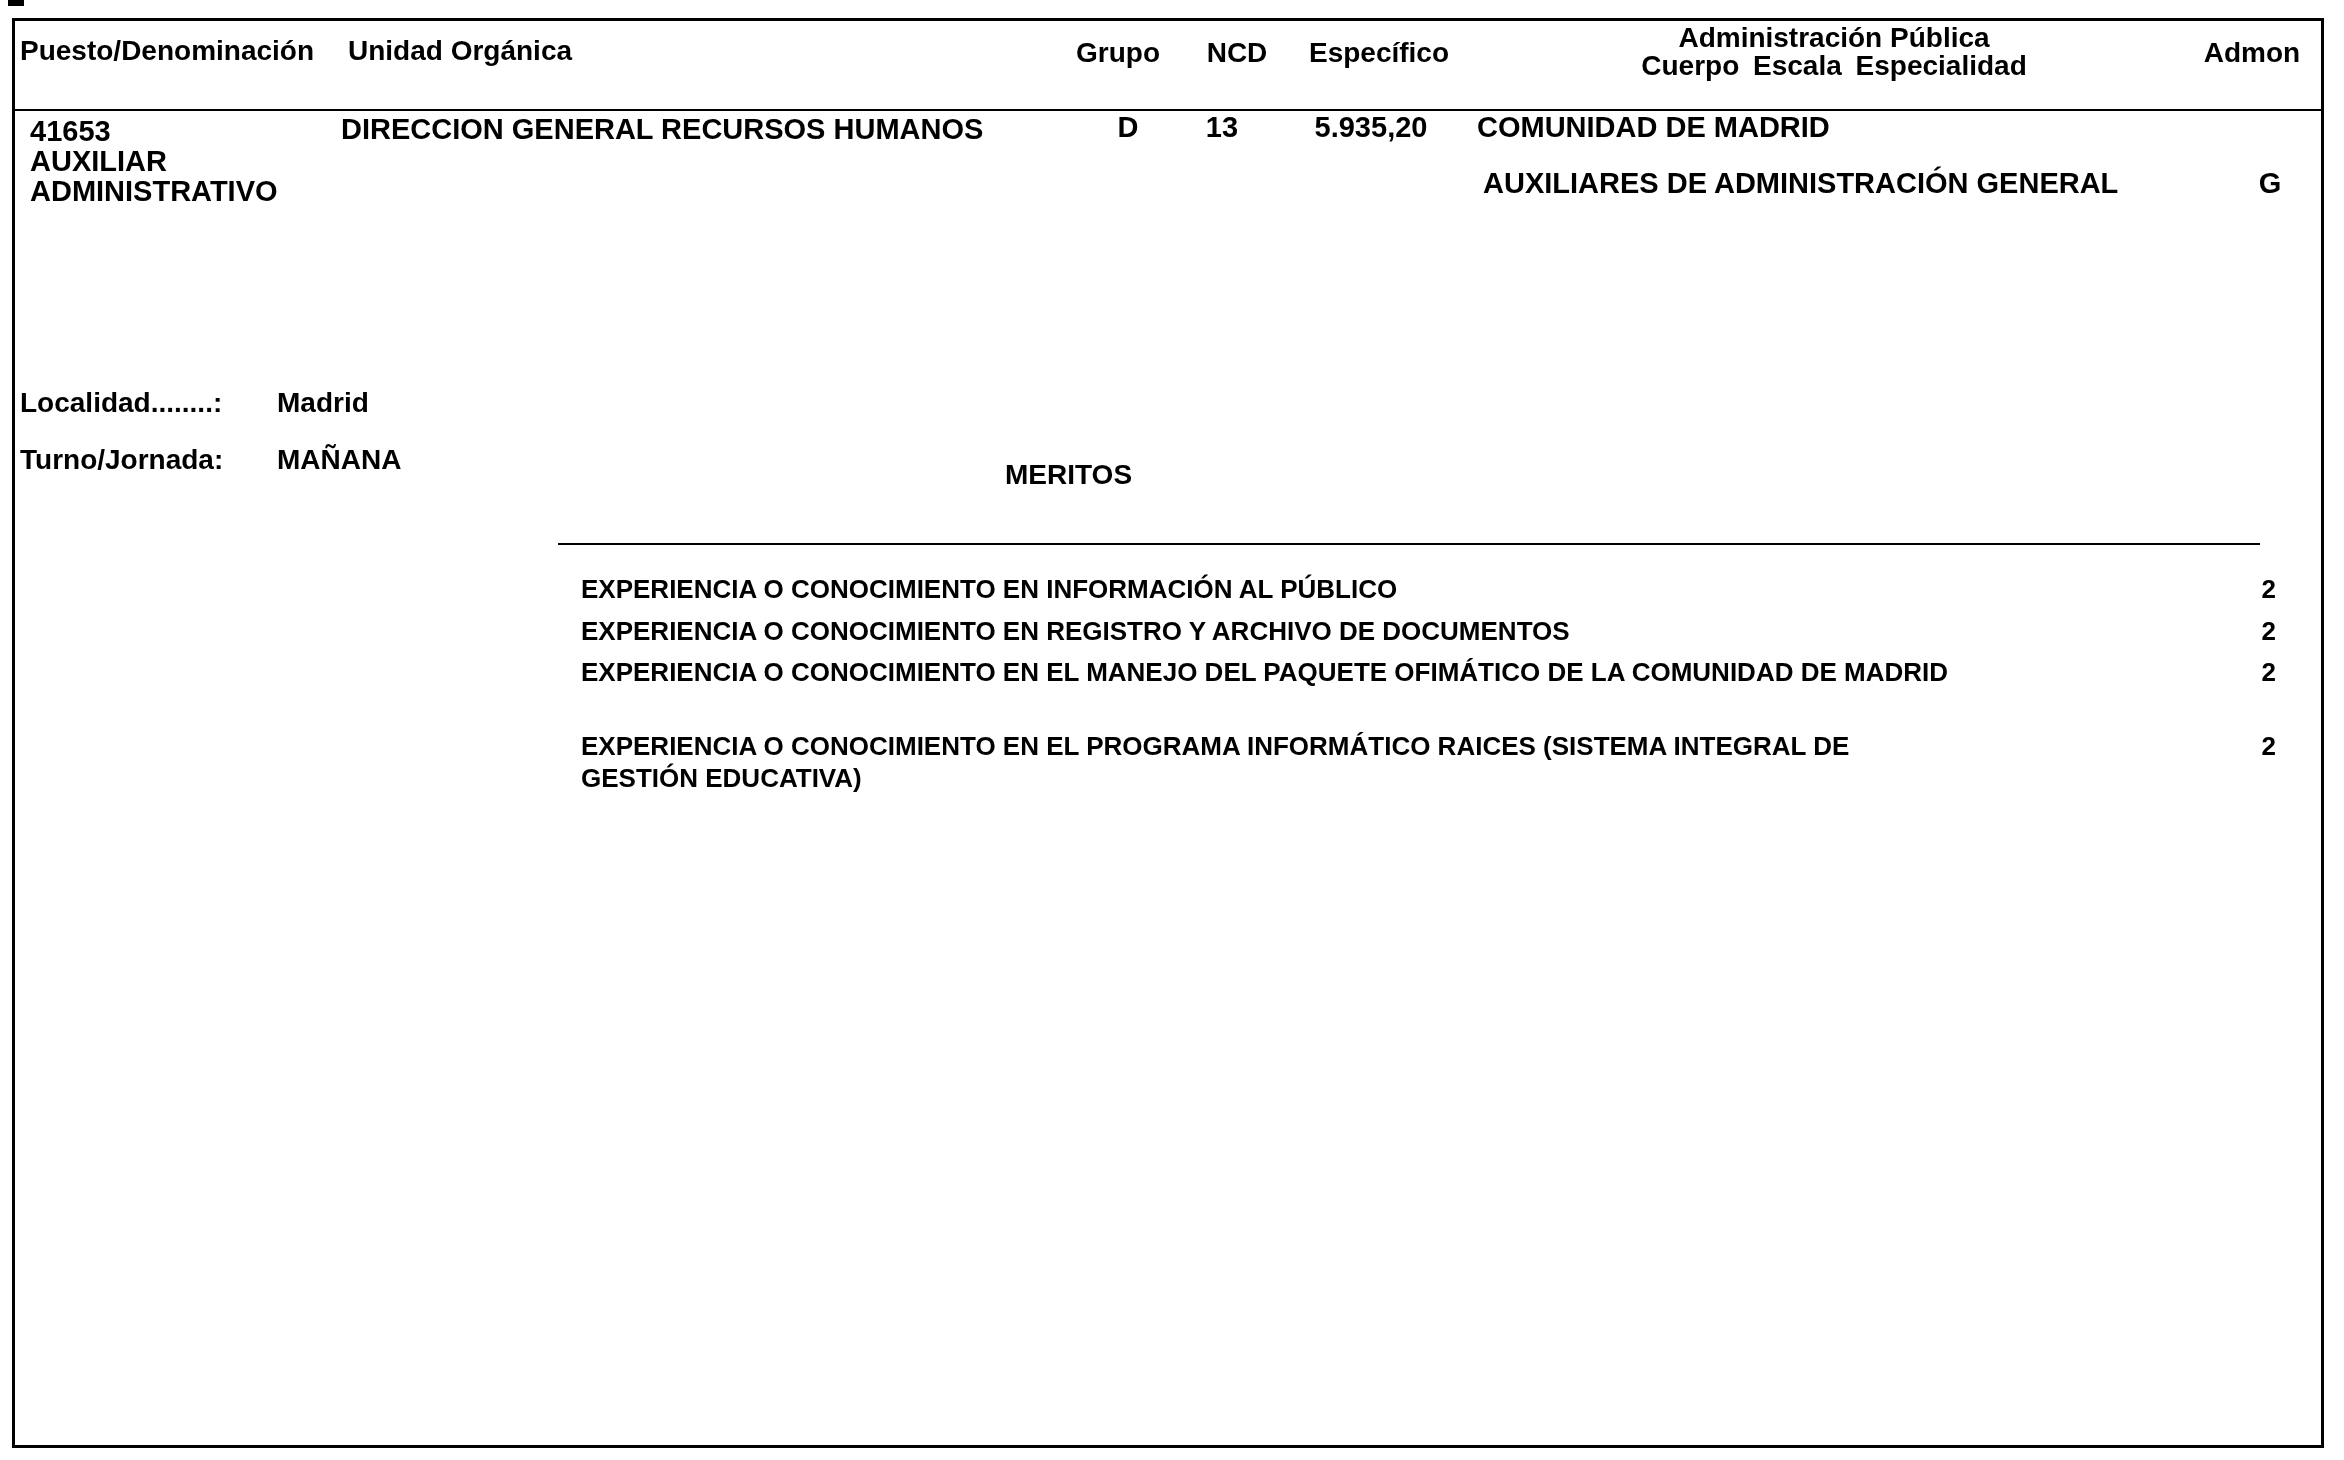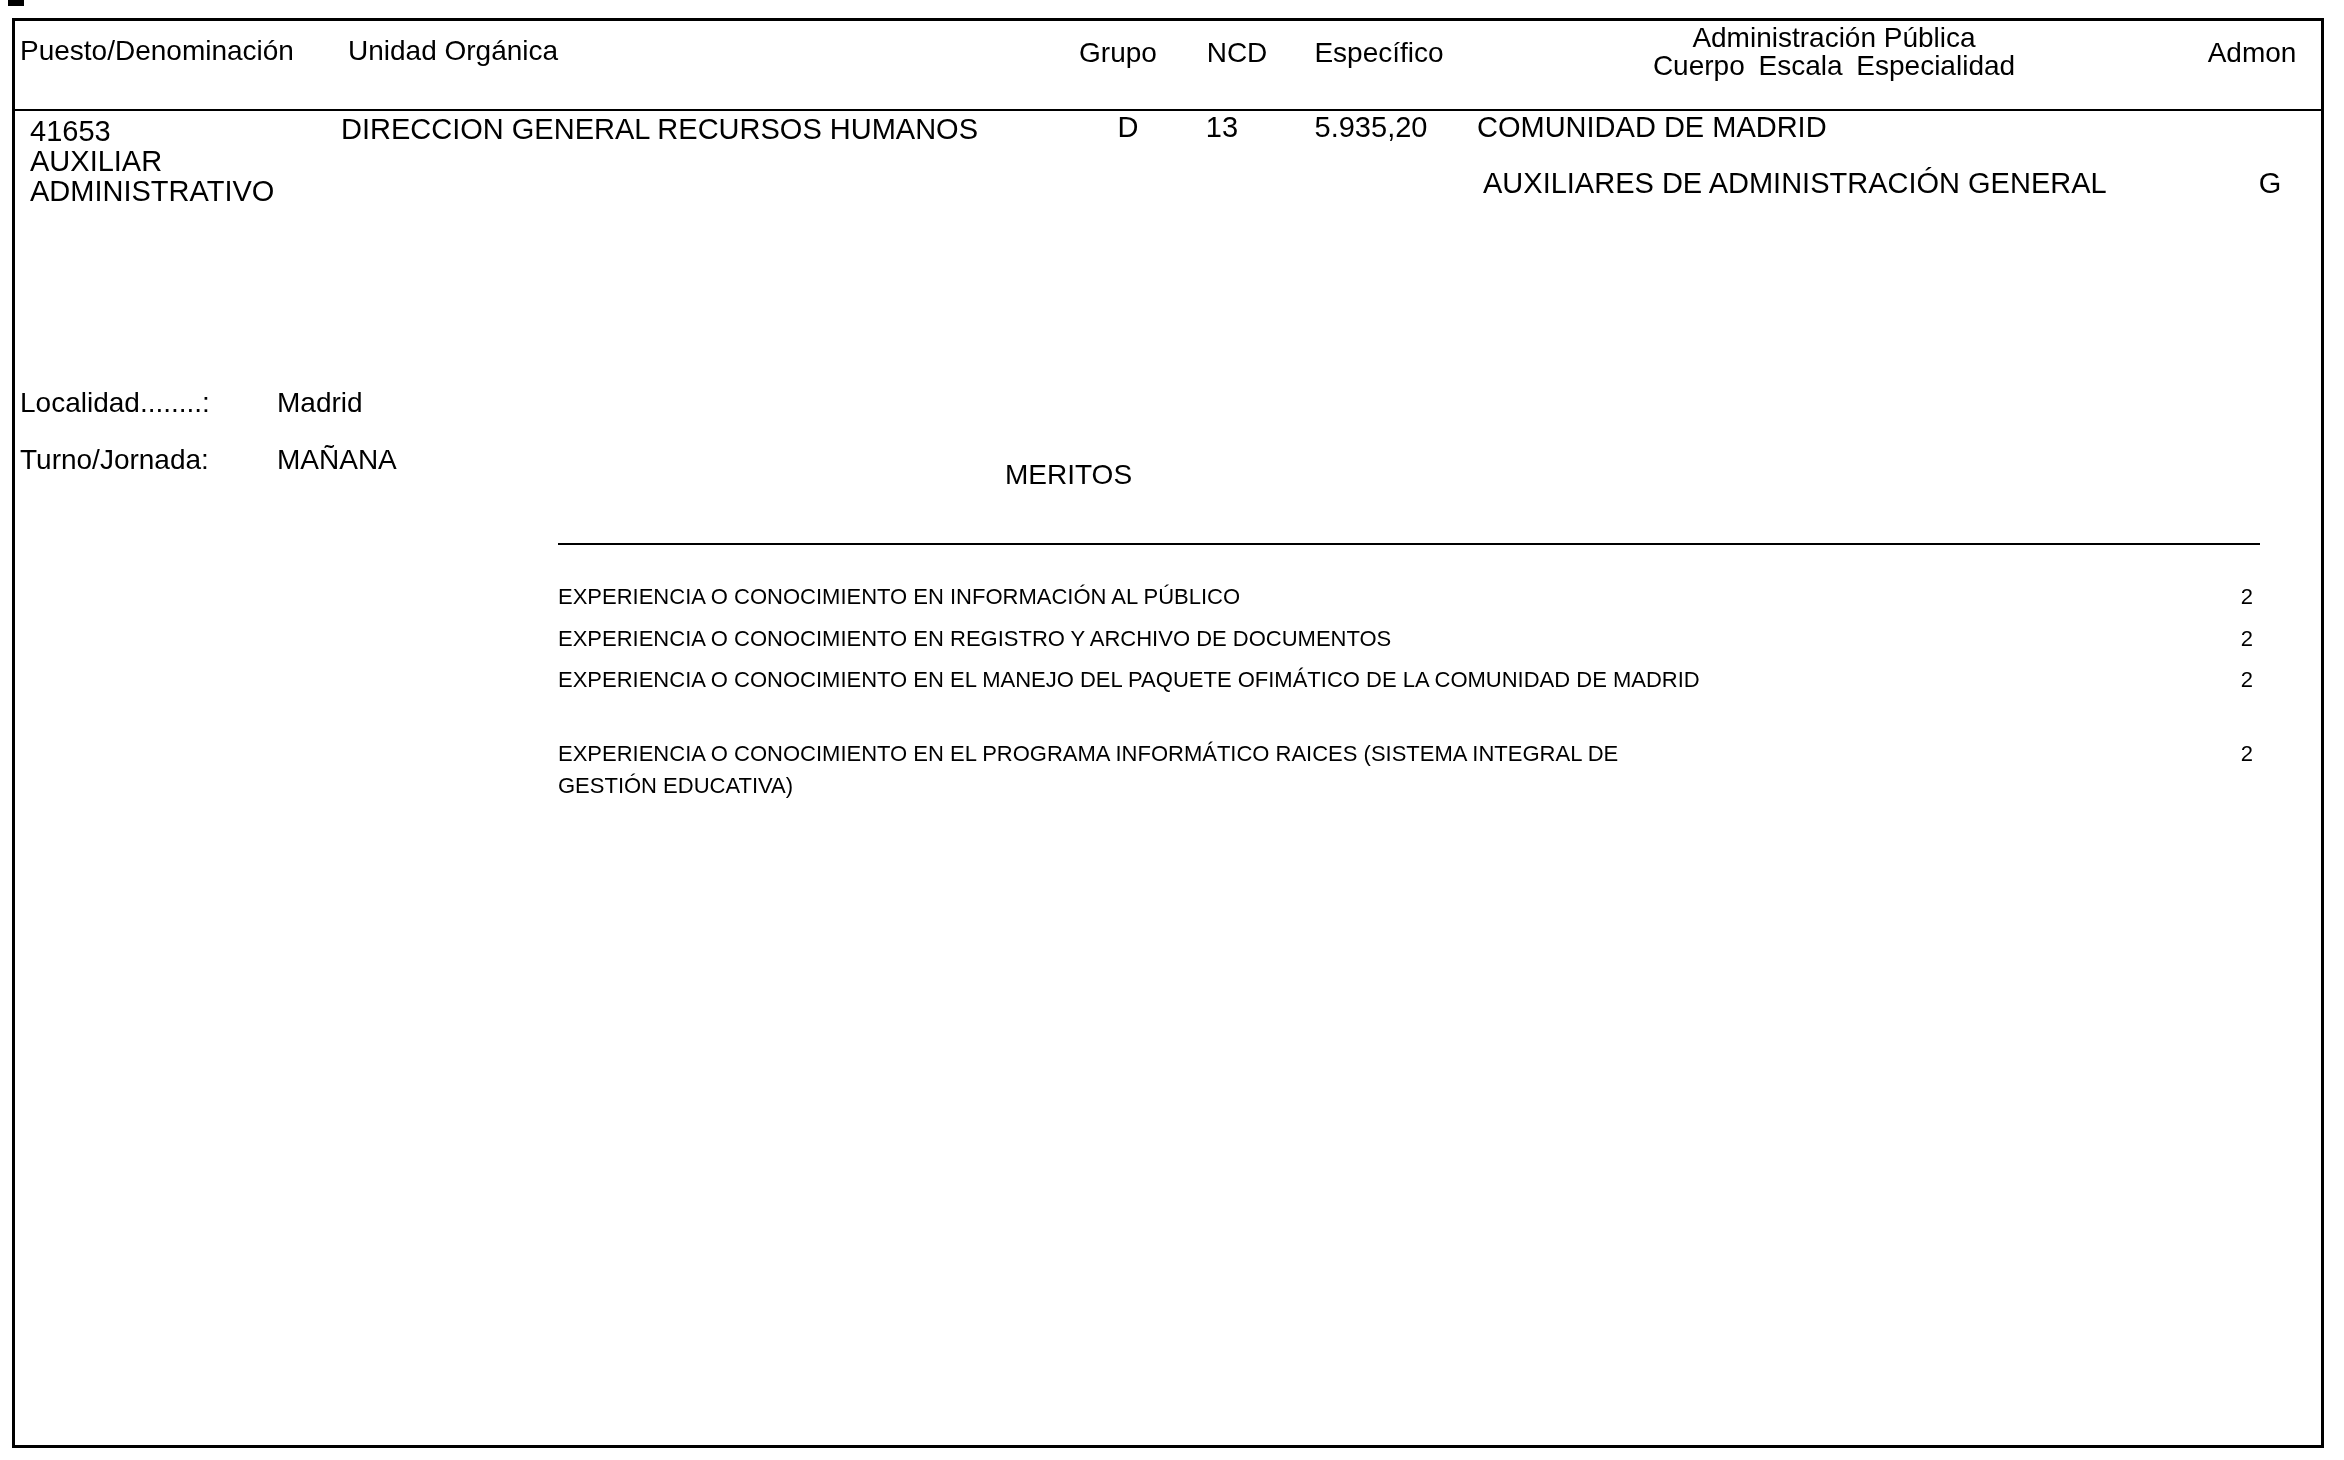--- a/index.html
+++ b/index.html
@@ -2,41 +2,41 @@
 <html><head>
 <meta charset="utf-8">
 <style>
   html,body{margin:0;padding:0;background:#fff;}
   .page{
     position:relative;
     width:2344px;
     height:1460px;
     background:#ffffff;
     font-family:"Liberation Sans",sans-serif;
-    font-weight:400;
+    font-weight:700;
     color:#000;
     overflow:hidden;
   }
   .t{position:absolute;white-space:nowrap;line-height:1.1;}
   .c{transform:translateX(-50%);}
   .s28{font-size:28px;}
   .s29{font-size:29px;}
   .frame{
     position:absolute;left:12px;top:18px;width:2312px;height:1430px;
     border:3px solid #000;box-sizing:border-box;background:transparent;
   }
   .hsep{position:absolute;left:12px;top:109px;width:2312px;height:2px;background:#000;}
   .mdiv{position:absolute;left:558px;top:543px;width:1702px;height:2px;background:#000;}
   .artifact{position:absolute;left:8px;top:0;width:16px;height:6px;background:#000;}
   .stack30{line-height:30px;}
   .stack34{line-height:34px;}
   .wordspread{word-spacing:6px;}
   .merit{
-    position:absolute;left:558px;width:1702px;
-    font-size:22px;line-height:32px;margin-top:8px;
+    position:absolute;left:581px;width:1702px;
+    font-size:26px;line-height:32px;
   }
   .mline{white-space:nowrap;}
   .pts{position:absolute;right:7px;top:0;}
 </style>
 </head>
 <body>
 
 <div class="page">
 
   <div class="artifact"></div>

